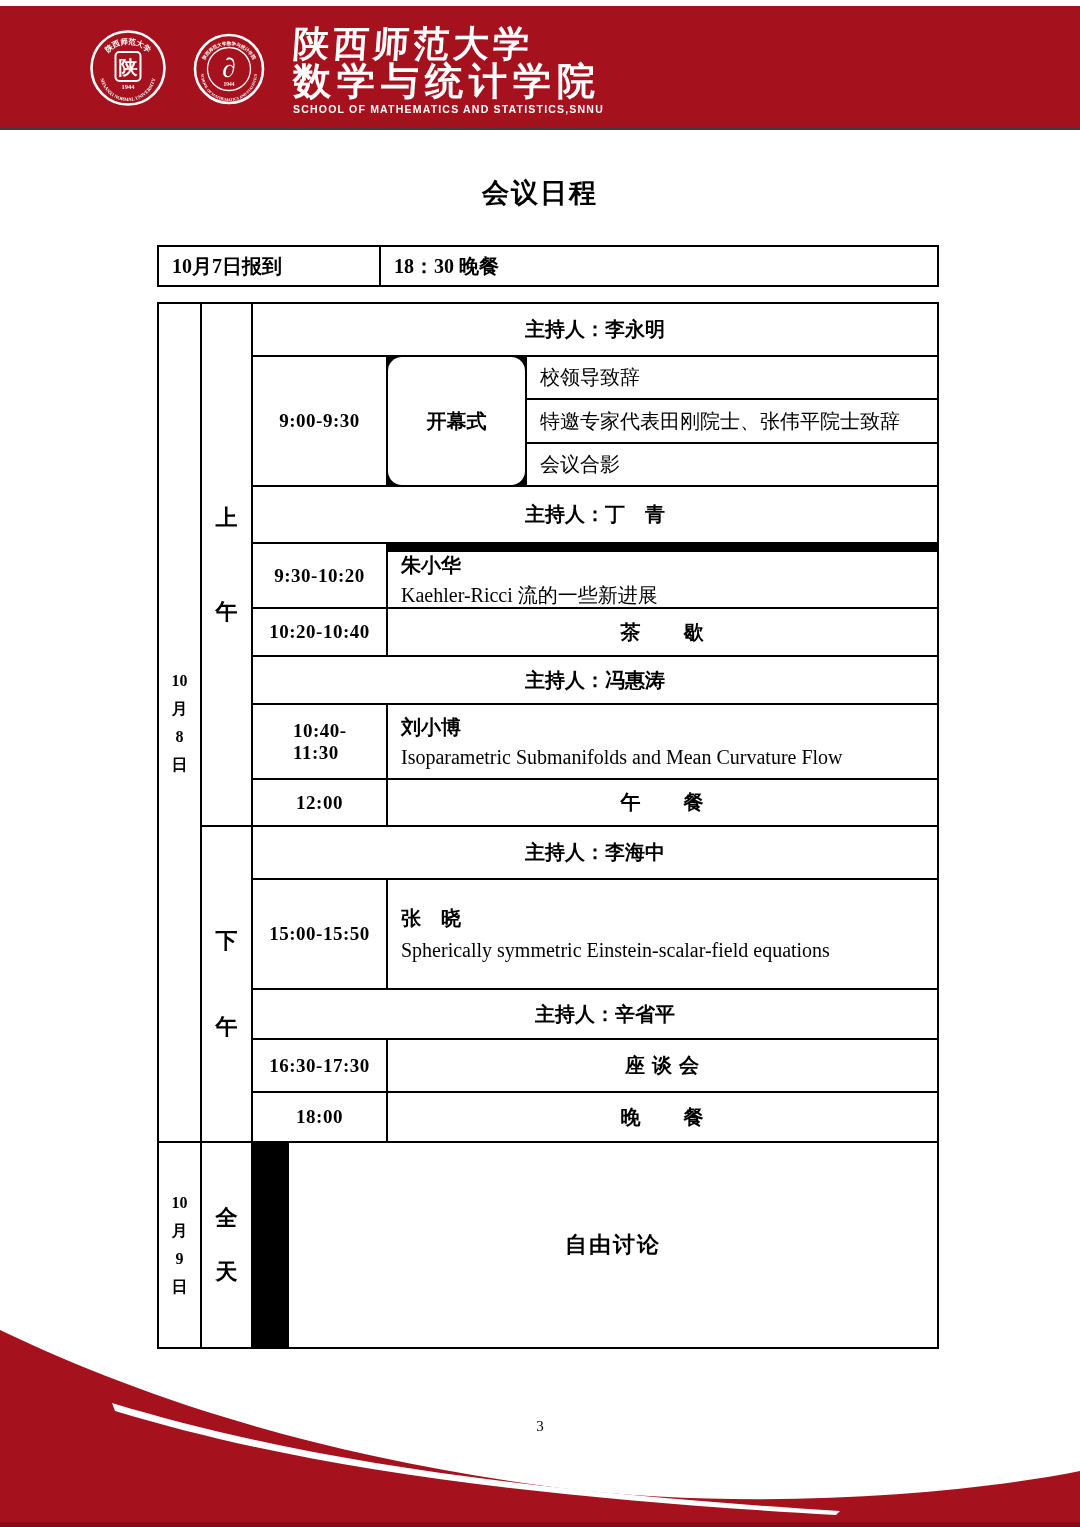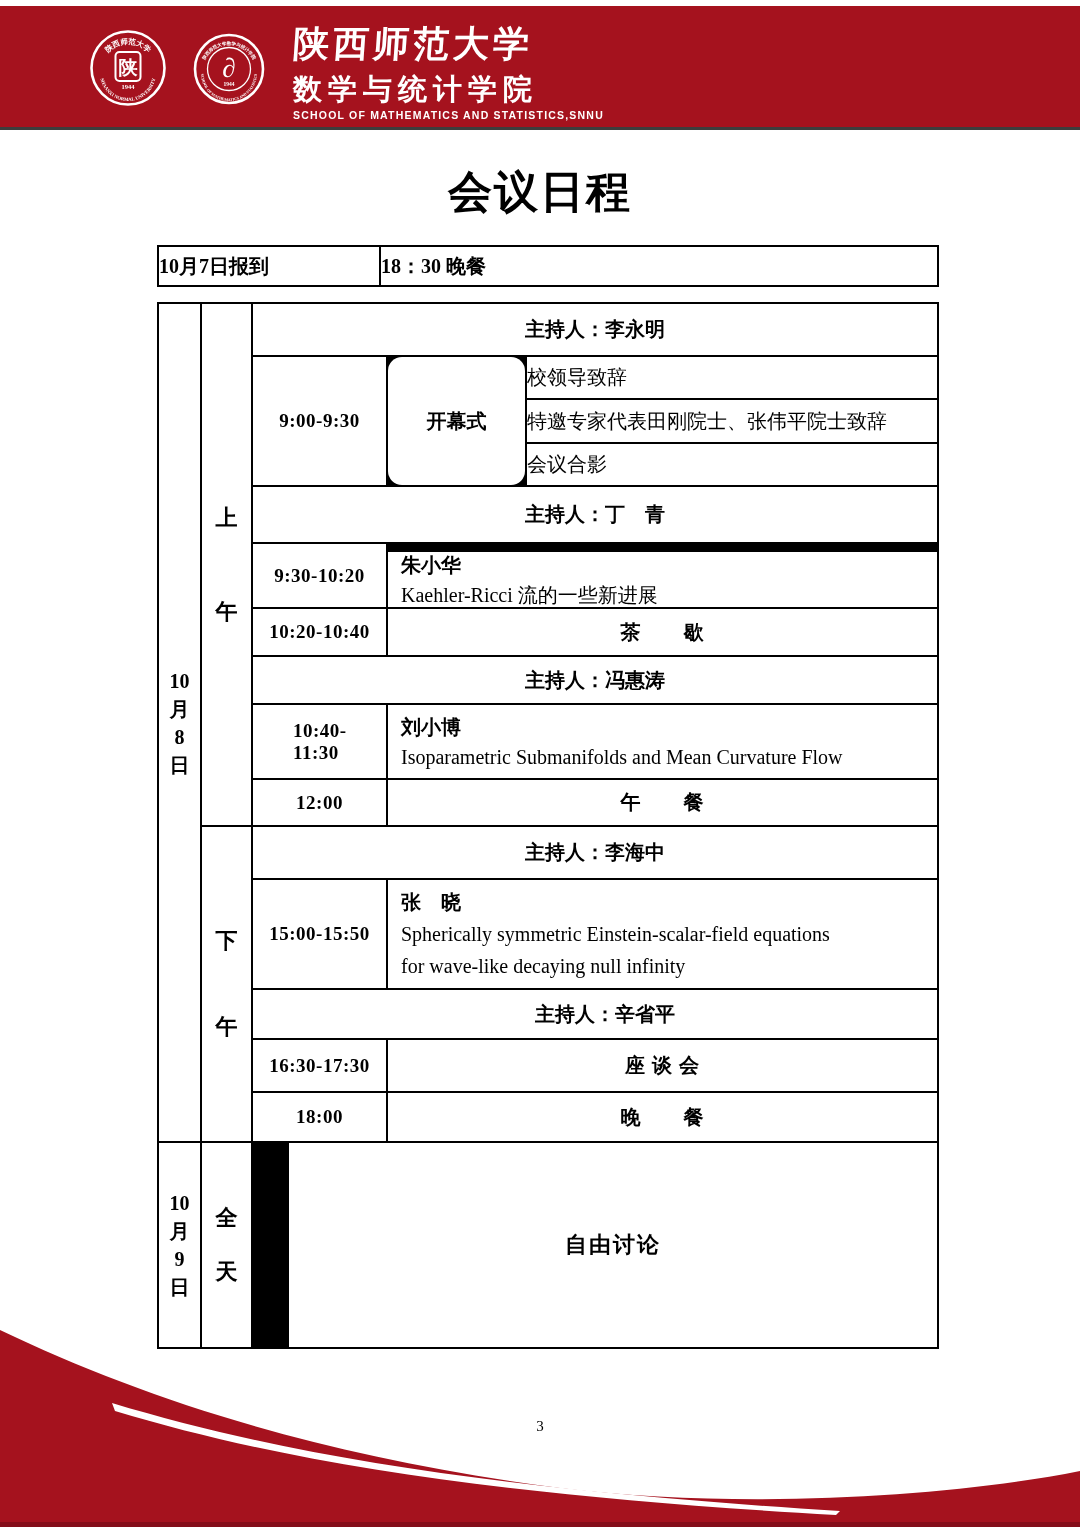--- a/index.html
+++ b/index.html
@@ -6,43 +6,43 @@
   body{width:1080px;height:1527px;position:relative;background:#fff;overflow:hidden;
        font-family:"Liberation Serif","DejaVu Serif",serif;color:#000;}
 
   
   .header-band{position:absolute;top:6px;left:0;width:1080px;height:121px;
                background:#A5121E;border-bottom:3px solid #3d3d3d;box-sizing:content-box;}
   .seal{position:absolute;}
   .hdr-text{position:absolute;left:293px;top:18px;color:#fff;}
   .uni-name{font-size:36px;font-weight:bold;letter-spacing:4px;transform:skewX(-4deg);
             font-family:"Liberation Serif","DejaVu Serif",serif;line-height:40px;}
-  .school-name{font-size:29px;font-weight:bold;letter-spacing:6px;margin-top:9px;
-               font-family:Liberation Sans, sans-serif;line-height:33px;}
+  .school-name{font-size:38px;font-weight:bold;letter-spacing:6px;margin-top:3px;
+               font-family:Liberation Mono, monospace;line-height:33px;}
   .school-en{font-size:10.5px;font-weight:bold;letter-spacing:1.2px;margin-top:3px;
              font-family:"Liberation Sans","DejaVu Sans",sans-serif;}
 
   
   .doc-title{position:absolute;top:168px;left:0;right:0;text-align:center;
-             font-size:44px;font-weight:bold;letter-spacing:2px;line-height:50px;}
+             font-size:27px;font-weight:bold;letter-spacing:2px;line-height:50px;}
 
   
   .reg-table{position:absolute;left:157px;top:245px;width:778px;display:grid;
              grid-template-columns:220px 1fr;grid-auto-rows:38px;gap:2px;
              background:#000;border:2px solid #000;}
   .schedule-table{position:absolute;left:157px;top:302px;width:778px;display:grid;
              grid-template-columns:41px 49px 133px 137px 1fr;
              grid-template-rows:51px 41px 42px 41px 55px 63px 46px 46px 73px 45px 51px 108px 48px 51px 48px 204px;
              gap:2px;background:#000;border:2px solid #000;}
   .cell{background:#fff;display:flex;align-items:center;justify-content:center;
         font-size:20px;overflow:hidden;}
-  .cell.left{justify-content:flex-start;box-sizing:border-box;}
+  .cell.left{justify-content:flex-start;padding-left:13px;box-sizing:border-box;}
   .bold{font-weight:bold;}
   .time{font-weight:bold;font-size:19px;letter-spacing:0.5px;}
-  .vcell{flex-direction:column;font-weight:bold;font-size:20px;line-height:28px;}
+  .vcell{flex-direction:column;font-weight:bold;font-size:16px;line-height:28px;}
   .gap-68{gap:66px;} .gap-58{gap:58px;} .gap-26{gap:26px;}
   .talk{flex-direction:column;align-items:flex-start;justify-content:center;
         padding-left:13px;box-sizing:border-box;line-height:30px;}
   .talk .speaker{font-weight:bold;}
   .chair{font-weight:bold;}
   .banquet{font-weight:bold;letter-spacing:1px;}
   .free{font-weight:bold;font-size:22px;letter-spacing:2px;margin-left:36px;}
 
   
   .page-num{position:absolute;top:1418px;left:0;right:0;text-align:center;
@@ -159,21 +159,20 @@
 
   <div class="cell time" style="grid-area:10/3/11/4;">12:00</div>
   <div class="cell banquet" style="grid-area:10/4/11/6;">午　　餐</div>
 
   <div class="cell chair" style="grid-area:11/3/12/6;">主持人：李海中</div>
 
   <div class="cell time" style="grid-area:12/3/13/4;">15:00-15:50</div>
   <div class="cell talk" style="grid-area:12/4/13/6;line-height:32px;">
     <span class="speaker">张　晓</span>
     <span>Spherically symmetric Einstein-scalar-field equations</span>
-    <span>for wave-like decaying null infinity</span>
   </div>
 
   <div class="cell chair" style="grid-area:13/3/14/6;padding-left:20px;">主持人：辛省平</div>
 
   <div class="cell time" style="grid-area:14/3/15/4;">16:30-17:30</div>
   <div class="cell banquet" style="grid-area:14/4/15/6;">座 谈 会</div>
 
   <div class="cell time" style="grid-area:15/3/16/4;">18:00</div>
   <div class="cell banquet" style="grid-area:15/4/16/6;">晚　　餐</div>
 

